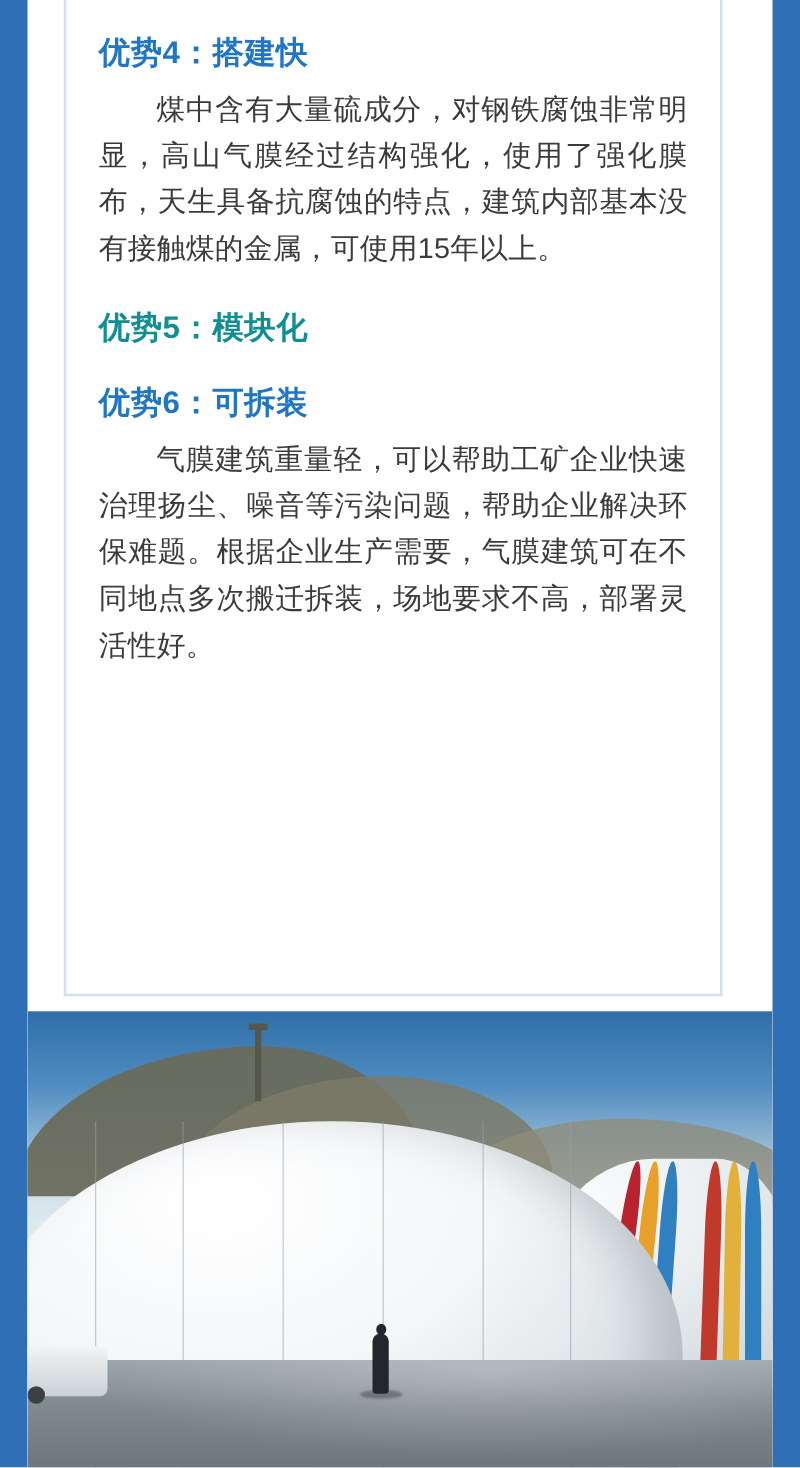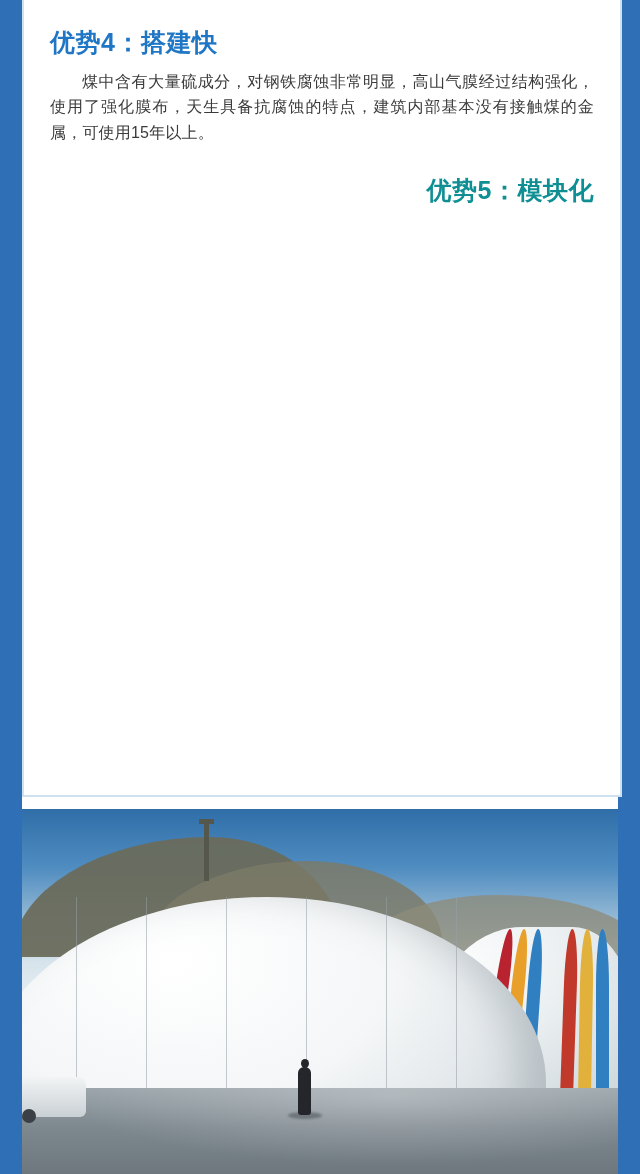--- a/index.html
+++ b/index.html
@@ -28,23 +28,24 @@
     height: 1174px;
     background: #2f6fb5;
   }
   .rail-left { left: 0; }
   .rail-right { right: 0; }
 
   .content {
     position: absolute;
     left: 22px;
     top: 0;
-    width: 600px;
+    width: 556px;
     height: 1174px;
     box-sizing: border-box;
+    padding-left: 29px;
   }
 
   .text-card {
     position: relative;
     margin: 0;
     padding: 26px 26px 30px 26px;
     border-left: 2px solid #cfe0f0;
     border-right: 2px solid #cfe0f0;
     border-top: 0;
     border-bottom: 2px solid #cfe0f0;
@@ -56,25 +57,25 @@
   .section { margin-bottom: 4px; }
 
   .sec-title {
     font-size: 25px;
     font-weight: bold;
     color: #1f76c4;
     letter-spacing: 0.5px;
     margin: 0 0 10px 0;
     line-height: 1.3;
   }
-  .sec-title.teal { color: #0f8f93; text-align: right; }
+  .sec-title.teal { color: #0f8f93; }
   .sec-title.blue { color: #1f76c4; }
 
   .sec-body {
-    font-size: 16px;
+    font-size: 23px;
     line-height: 1.62;
     color: #3b3b3b;
     text-align: justify;
     text-justify: inter-ideograph;
     text-indent: 2em;
     margin: 0;
     letter-spacing: 0.2px;
   }
 
   .sp1 { height: 24px; }
@@ -263,20 +264,24 @@
       </div>
 
       <div class="sp1"></div>
 
       <div class="section">
         <h2 class="sec-title teal">优势5：模块化</h2>
       </div>
 
       <div class="sp2"></div>
 
+      <div class="section">
+        <h2 class="sec-title blue">优势6：可拆装</h2>
+        <p class="sec-body">气膜建筑重量轻，可以帮助工矿企业快速治理扬尘、噪音等污染问题，帮助企业解决环保难题。根据企业生产需要，气膜建筑可在不同地点多次搬迁拆装，场地要求不高，部署灵活性好。</p>
+      </div>
 
     </div>
   </div>
 
   <div class="photo-wrap">
     <div class="photo">
       <div class="hill-a"></div>
       <div class="hill-b"></div>
       <div class="hill-c"></div>
       <div class="tower"></div>

